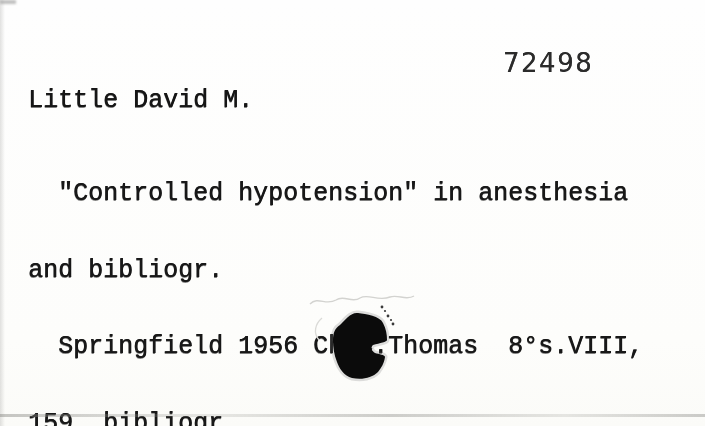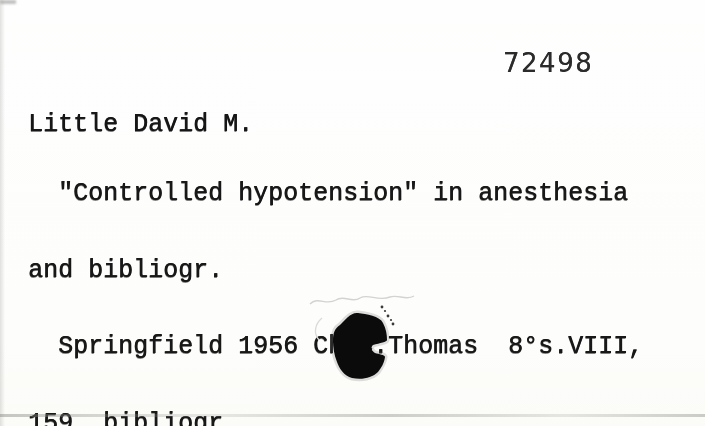--- a/index.html
+++ b/index.html
@@ -28,21 +28,20 @@
     text-shadow: 0 0 0.6px rgba(40,40,40,0.8);
   }
   .heading {
     position: absolute;
     left: 28px;
     top: 86px;
     font-size: 25px;
     color: #161616;
     white-space: pre;
     text-shadow: 0.5px 0 0 currentColor, 0 0.5px 0 rgba(22,22,22,0.55);
-    margin-top: 24px;
   }
   .body-block {
     position: absolute;
     left: 28px;
     top: 130px;
     font-size: 25px;
     line-height: 25.5px;
     color: #181818;
     white-space: pre;
     text-shadow: 0.5px 0 0 currentColor, 0 0.5px 0 rgba(22,22,22,0.55);

